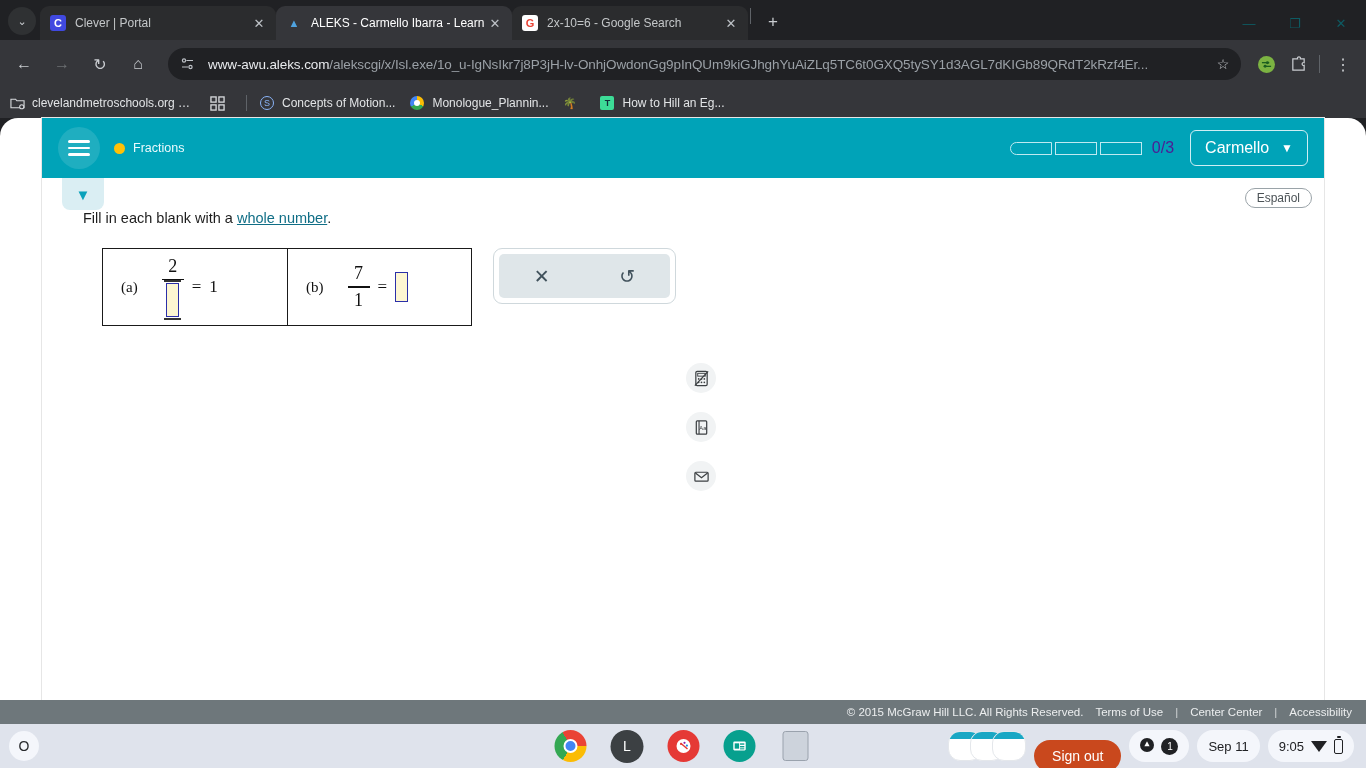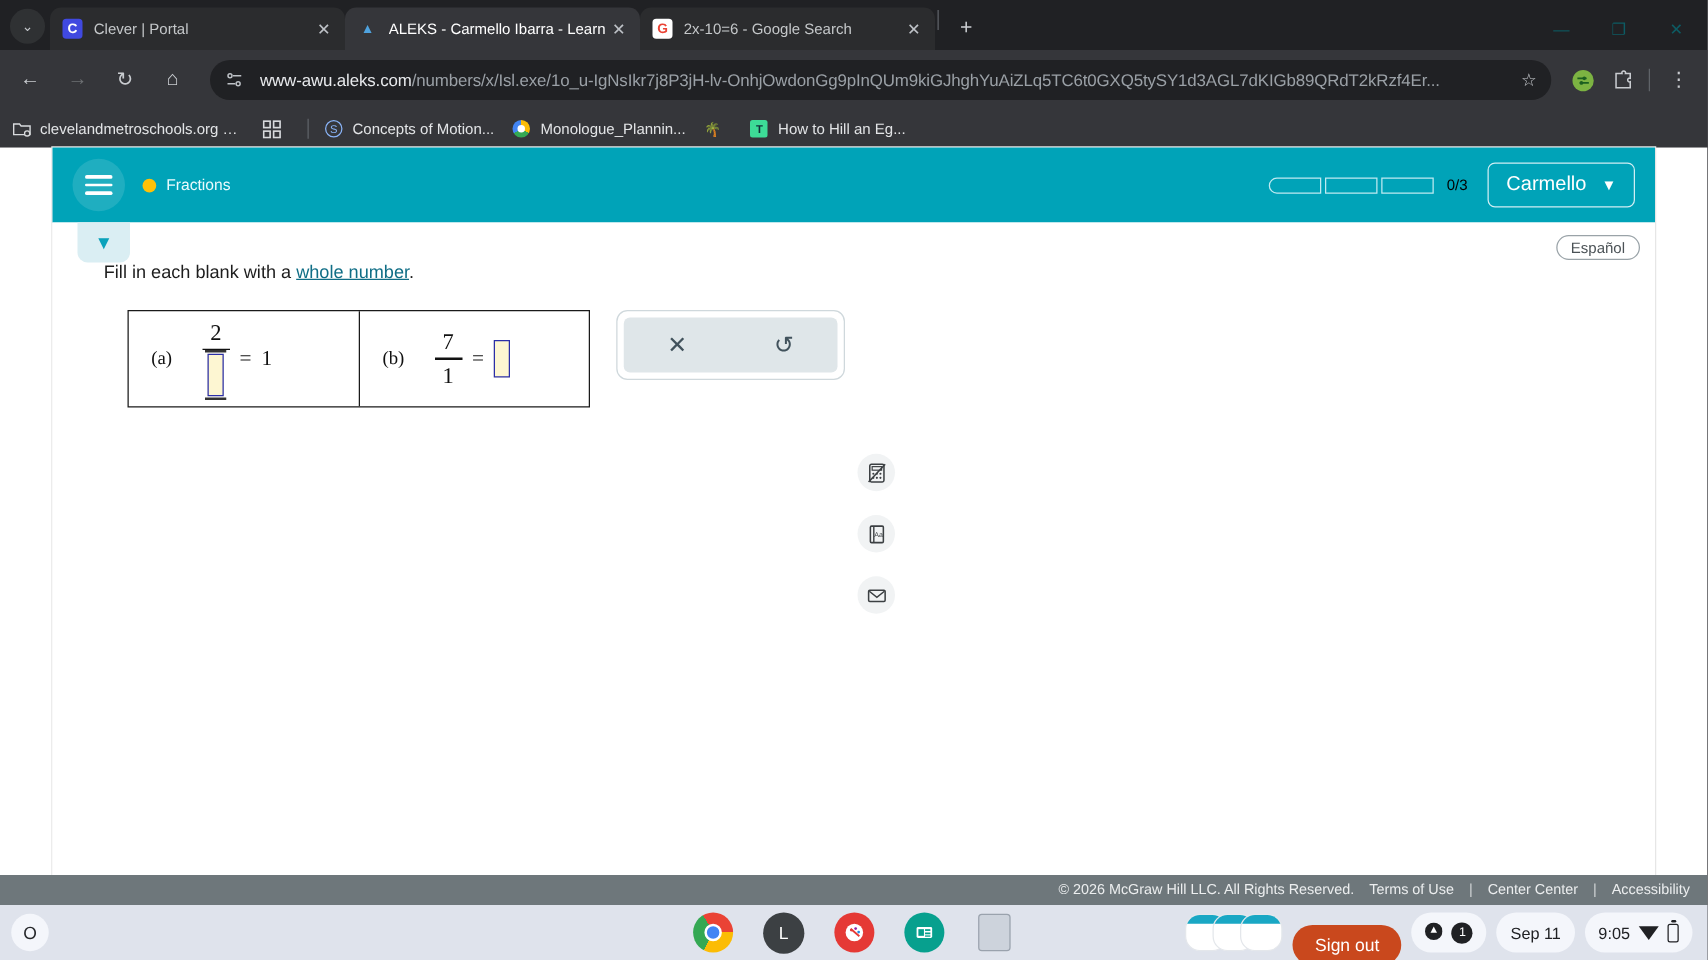--- a/index.html
+++ b/index.html
@@ -79,39 +79,39 @@
   .bm { display: flex; align-items: center; margin-right: 14px; max-width: 185px; }
   .bm .bm-ico { width: 16px; height: 16px; margin-right: 7px; display:flex; align-items:center; justify-content:center; font-size: 11px; }
   .bm .bm-label { white-space: nowrap; overflow: hidden; text-overflow: ellipsis; }
   .bm-sep { width: 1px; height: 16px; background: #5f6368; margin: 0 12px 0 0; }
   .ico-circle-s { width: 14px; height: 14px; border-radius: 50%; border: 1.5px solid #8ab4f8; color: #8ab4f8; font-size: 9px; display:flex;align-items:center;justify-content:center; }
   .ico-chromeish { width: 14px; height: 14px; border-radius: 50%; background: conic-gradient(#fbbc05 0 33%, #34a853 0 66%, #4285f4 0 100%); position: relative; }
   .ico-chromeish::after { content: ""; position: absolute; inset: 4px; background: #fff; border-radius: 50%; }
   .ico-green-doc { width: 14px; height: 14px; background: #3ddc97; color: #11303a; font-size: 9px; display:flex;align-items:center;justify-content:center; border-radius: 2px; font-weight: bold;}
 
   
-  .viewport { position: relative; width: 1366px; height: 606px; background: #ffffff; }
+  .viewport { position: relative; width: 1366px; height: 606px; background: #ffffff; border-radius: 18px; }
   .page-shell { position: absolute; left: 42px; top: 0; width: 1282px; height: 595px; background: #fff; box-shadow: 0 0 0 1px #e6e6e6; }
 
   .aleks-header {
     height: 60px; background: #00a3b8; display: flex; align-items: center; padding: 0 16px; color: #fff;
   }
   .hamburger { width: 42px; height: 42px; border-radius: 50%; background: rgba(255,255,255,0.12);
                display: flex; flex-direction: column; align-items: center; justify-content: center; gap: 4px; margin-right: 14px; }
   .hamburger span { display: block; width: 22px; height: 2.5px; background: #fff; border-radius: 2px; }
   .title-block { display: flex; flex-direction: column; justify-content: center; gap: 3px; }
   .topic-line { display: flex; align-items: center; font-size: 12.5px; color: #eafafd; }
   .topic-dot { width: 11px; height: 11px; border-radius: 50%; background: #ffc107; margin-right: 8px; display:block; }
   .obj-title { font-size: 13.5px; font-weight: bold; color: #ffffff; letter-spacing: 0.1px; }
   .header-right { margin-left: auto; display: flex; align-items: center; gap: 16px; }
   .progress { display: flex; align-items: center; gap: 3px; }
   .pip { width: 42px; height: 13px; border: 1.5px solid #bfeaf1; background: transparent; }
   .pip:first-child { border-radius: 7px 0 0 7px; }
   .pip:last-child { border-radius: 0 7px 7px 0; }
-  .progress-count { font-size: 12px; color: #000000; margin-left: 7px; }
+  .progress-count { font-size: 16px; color: #4c1d95; margin-left: 7px; }
   .user-btn { border: 1.5px solid #cfeef4; border-radius: 6px; padding: 8px 14px; display: flex; align-items: center; gap: 12px;
               font-size: 16px; color: #fff; }
   .caret-dn { font-size: 12px; }
 
   
   .content { position: relative; height: 535px; background: #fff; }
   .collapse-tab {
     position: absolute; left: 20px; top: 0; width: 42px; height: 32px;
     background: #daeef3; border-radius: 0 0 8px 8px;
     display: flex; align-items: center; justify-content: center; color: #0aa2bb; font-size: 15px;
@@ -246,21 +246,21 @@
 
     <div class="omnibox">
       <span class="omni-icon">
         <svg width="16" height="16" viewBox="0 0 16 16">
             <circle cx="4" cy="4.5" r="1.6" fill="none" stroke="#bdc1c6" stroke-width="1.2"></circle>
             <line x1="6.4" y1="4.5" x2="13" y2="4.5" stroke="#bdc1c6" stroke-width="1.2"></line>
             <circle cx="10.5" cy="11" r="1.6" fill="none" stroke="#bdc1c6" stroke-width="1.2"></circle>
             <line x1="2" y1="11" x2="8.2" y2="11" stroke="#bdc1c6" stroke-width="1.2"></line>
           </svg>
       </span>
-      <span class="url"><span class="host">www-awu.aleks.com</span><span class="path">/numbers/x/Isl.exe/1o_u-IgNsIkr7j8P3jH-lv-OnhjOwdonGg9pInQUm9kiGJhghYuAiZLq5TC6t0GXQ5tySY1d3AGL7dKIGb89QRdT2kRzf4Er...</span></span>
+      <span class="url"><span class="host">www-awu.aleks.com</span><span class="path">/alekscgi/x/Isl.exe/1o_u-IgNsIkr7j8P3jH-lv-OnhjOwdonGg9pInQUm9kiGJhghYuAiZLq5TC6t0GXQ5tySY1d3AGL7dKIGb89QRdT2kRzf4Er...</span></span>
       <span class="omni-star">☆</span>
     </div>
 
     <div class="tb-icon">
       <span class="ext-green">
           <svg width="11" height="11" viewBox="0 0 12 12">
             <line x1="1" y1="4" x2="9" y2="4" stroke="#1b5e20" stroke-width="1.4"></line>
             <circle cx="7" cy="4" r="1.6" fill="#1b5e20"></circle>
             <line x1="3" y1="8" x2="11" y2="8" stroke="#1b5e20" stroke-width="1.4"></line>
             <circle cx="4.5" cy="8" r="1.6" fill="#1b5e20"></circle>
@@ -433,21 +433,21 @@
         </div>
       </div>
 
       <div class="footer-bar">
         <button class="btn-expl">Explanation</button>
         <button class="btn-check">Check</button>
       </div>
     </div>
 
     <div class="copyright">
-      <span>© 2026 McGraw Hill LLC. All Rights Reserved.</span>
+      <span>© 2015 McGraw Hill LLC. All Rights Reserved.</span>
       <span class="lnk">Terms of Use</span>
       <span class="pipe">|</span>
       <span class="lnk">Center Center</span>
       <span class="pipe">|</span>
       <span class="lnk">Accessibility</span>
     </div>
   </div>
 </div>
 
 <div class="shelf">

